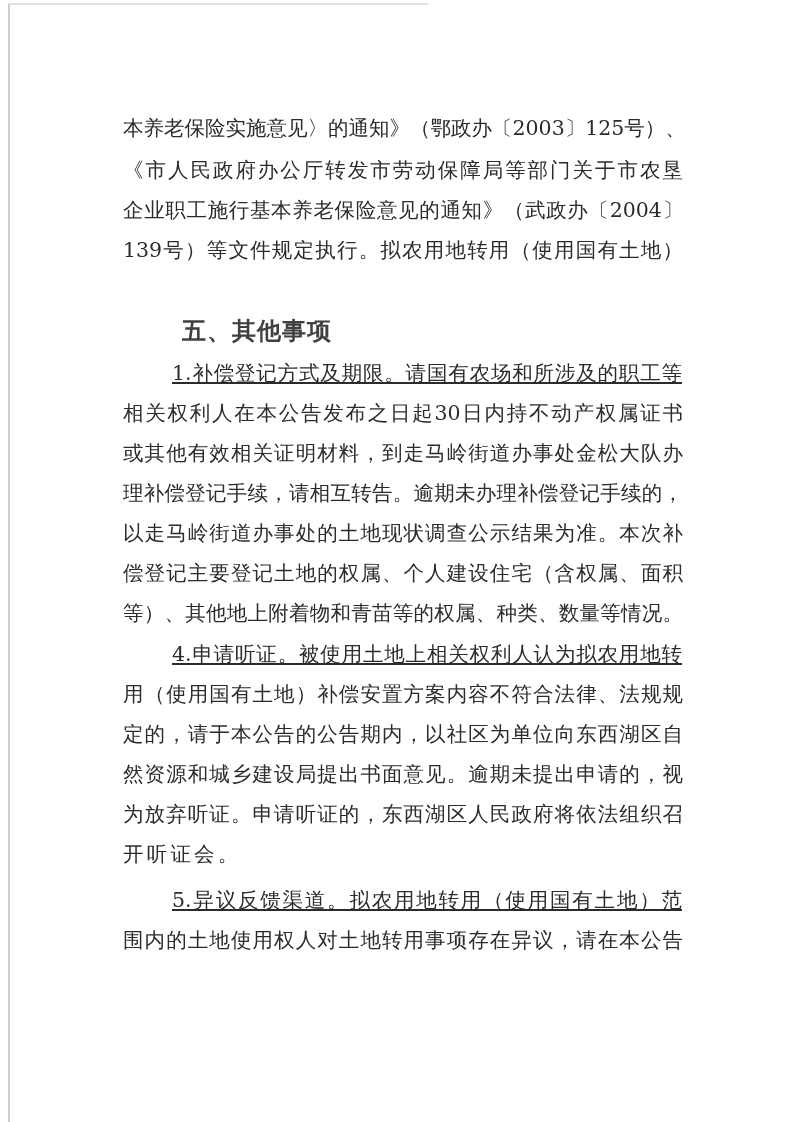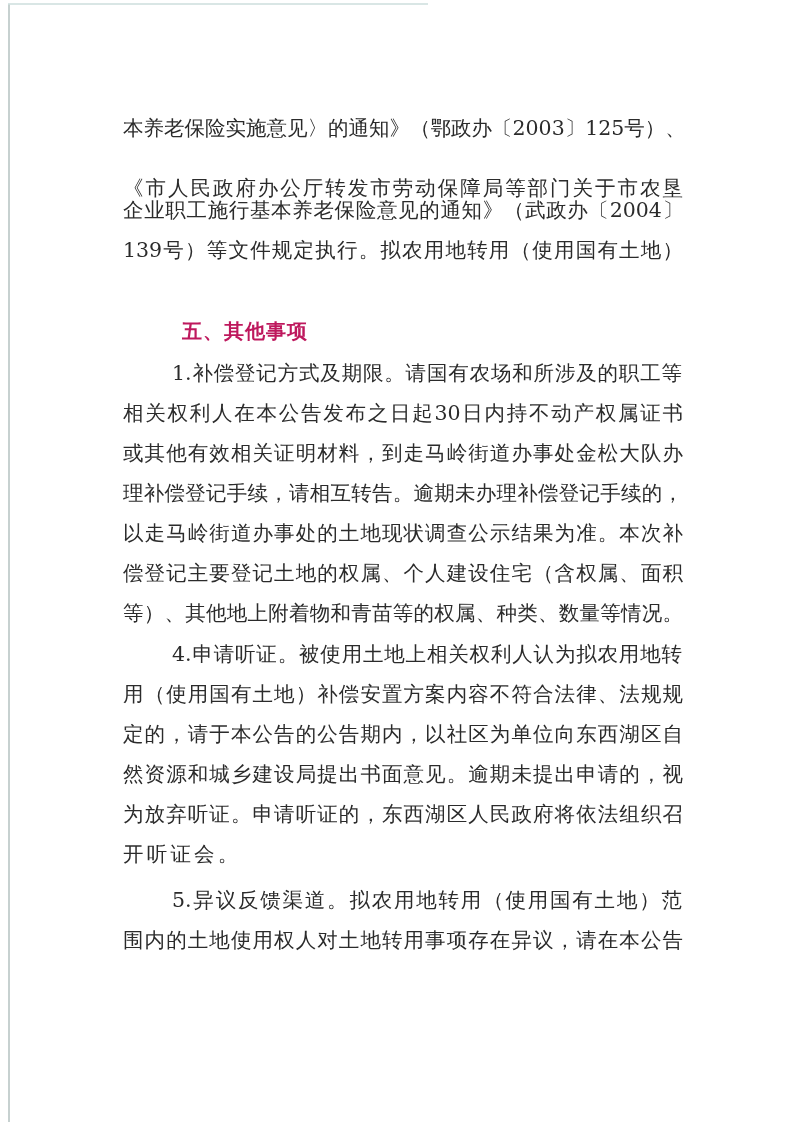--- a/index.html
+++ b/index.html
@@ -50,43 +50,44 @@
       color: #2b2b2b;
     }
     .line.justify {
       text-align: justify;
       text-align-last: justify;
       letter-spacing: 0;
     }
     .line.indent {
       left: 172px;
       width: 510px;
+      text-decoration: underline;
     }
     .heading {
       position: absolute;
       left: 182px;
       height: 30px;
       font-family: "DejaVu Sans", "Liberation Sans", sans-serif;
       font-weight: bold;
-      font-size: 20px;
+      font-size: 24px;
       line-height: 30px;
       letter-spacing: 1px;
-      color: #be185d;
+      color: #404040;
       white-space: nowrap;
     }
   </style>
 </head>
 <body>
 
 <div class="page">
   <div class="scan-edge-left"></div>
   <div class="scan-edge-top"></div>
 
   <div class="line justify" style="top:113px">本养老保险实施意见〉的通知》（鄂政办〔2003〕125号）、</div>
-  <div class="line justify" style="top:173px">《市人民政府办公厅转发市劳动保障局等部门关于市农垦</div>
+  <div class="line justify" style="top:155px">《市人民政府办公厅转发市劳动保障局等部门关于市农垦</div>
   <div class="line justify" style="top:195px">企业职工施行基本养老保险意见的通知》（武政办〔2004〕</div>
   <div class="line justify" style="top:235px">139号）等文件规定执行。拟农用地转用（使用国有土地）</div>
 
   <div class="heading" style="top:316px">五、其他事项</div>
 
   <div class="line justify indent" style="top:358px">1.补偿登记方式及期限。请国有农场和所涉及的职工等</div>
   <div class="line justify" style="top:398px">相关权利人在本公告发布之日起30日内持不动产权属证书</div>
   <div class="line justify" style="top:478px">理补偿登记手续，请相互转告。逾期未办理补偿登记手续的，</div>
   <div class="line justify" style="top:438px">或其他有效相关证明材料，到走马岭街道办事处金松大队办</div>
   <div class="line justify" style="top:518px">以走马岭街道办事处的土地现状调查公示结果为准。本次补</div>

